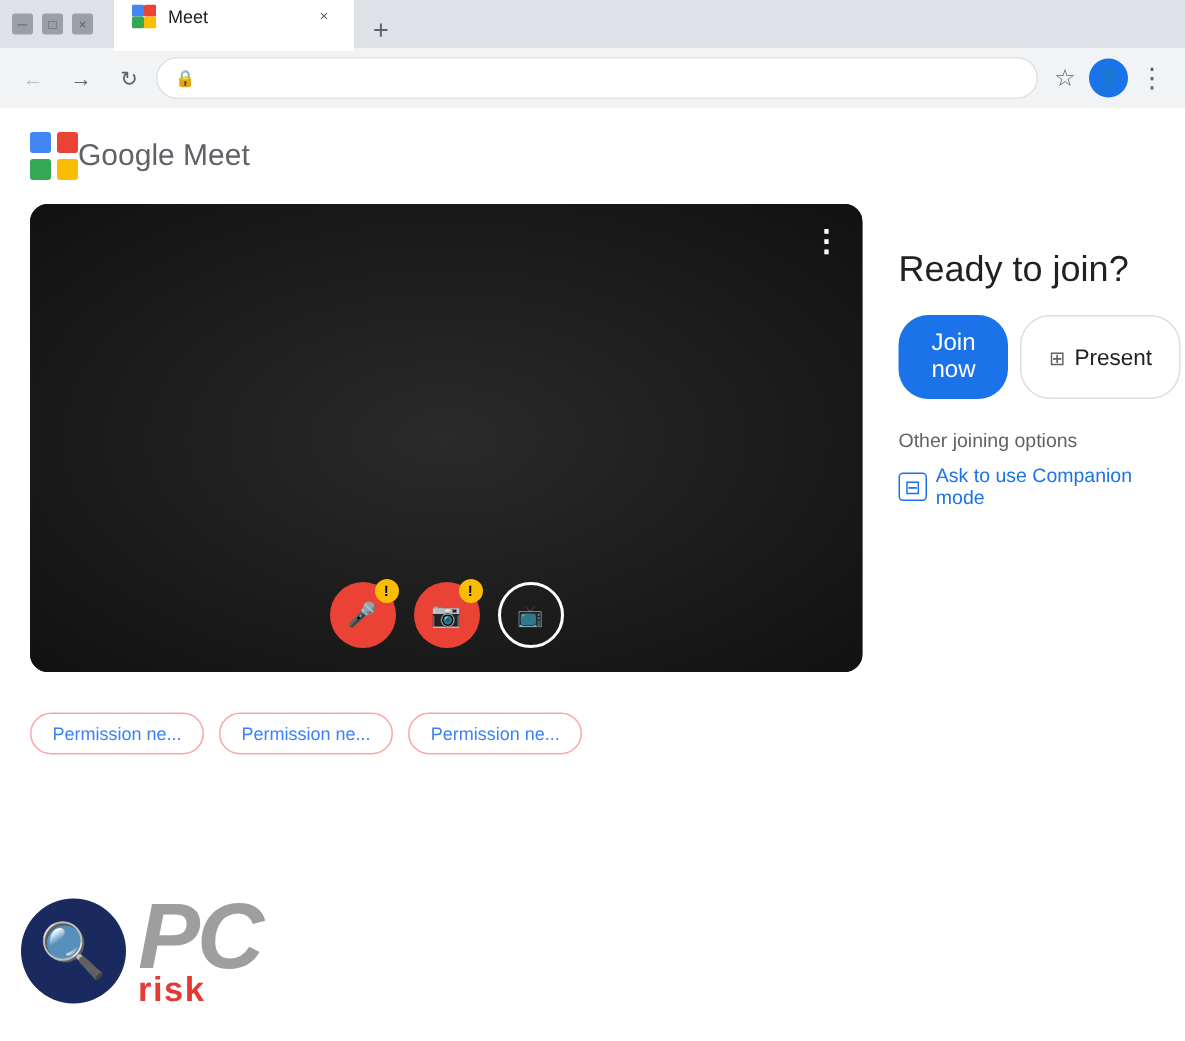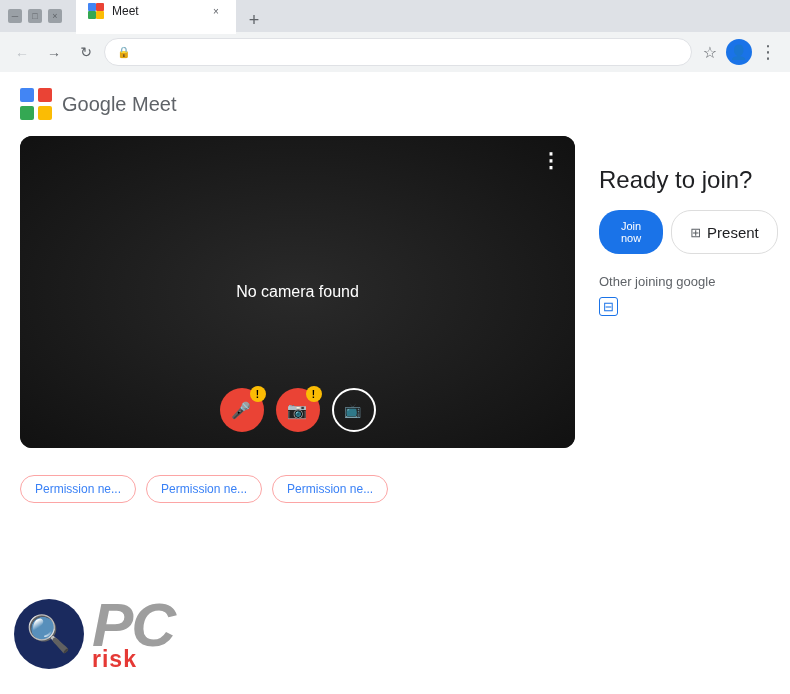--- a/index.html
+++ b/index.html
@@ -135,21 +135,20 @@
       background: #fff;
       padding: 16px 20px;
       display: flex;
       flex-direction: column;
     }
 
     
     .meet-header {
       display: flex;
       align-items: center;
-      gap: 10px;
       margin-bottom: 16px;
     }
     .meet-logo {
       width: 32px;
       height: 32px;
     }
     .meet-title {
       font-size: 20px;
       color: #5f6368;
       font-weight: 400;
@@ -270,21 +269,21 @@
       display: flex;
       gap: 8px;
       margin-bottom: 20px;
     }
     .join-now-btn {
       background: #1a73e8;
       color: #fff;
       border: none;
       border-radius: 20px;
       padding: 10px 22px;
-      font-size: 11px;
+      font-size: 16px;
       cursor: pointer;
       font-weight: 500;
     }
     .present-btn {
       background: #fff;
       color: #202124;
       border: 1px solid #ddd;
       border-radius: 20px;
       padding: 10px 18px;
       font-size: 15px;
@@ -446,21 +445,20 @@
         <rect width="14" height="14" rx="2" fill="#fbbc04" x="18" y="18"></rect>
       </svg>
       <span class="meet-title">Google Meet</span>
     </div>
 
     <div class="main-area">
 
       <div class="video-preview-container">
         <div class="video-preview">
           <span style="position:absolute;top:12px;right:14px;color:#fff;font-size:20px;z-index:2;cursor:pointer;font-weight:bold;">⋮</span>
-          <span class="no-camera-text">No camera found</span>
 
           <div class="video-controls">
             <div class="control-btn red">
               <span class="ctrl-icon">🎤</span>
               <div class="badge">!</div>
             </div>
             <div class="control-btn red">
               <span class="ctrl-icon">📷</span>
               <div class="badge">!</div>
             </div>
@@ -479,23 +477,24 @@
 
       <div class="right-panel">
         <div class="ready-title">Ready to join?</div>
         <div class="join-buttons">
           <button class="join-now-btn">Join now</button>
           <button class="present-btn">
             <span style="font-size:13px;color:#5f6368;">⊞</span>
             <span>Present</span>
           </button>
         </div>
-        <div class="other-options-label">Other joining google</div>
+        <div class="other-options-label">Other joining options</div>
         <a class="companion-link">
           <span style="font-size:13px;border:1.5px solid #1a73e8;border-radius:3px;padding:1px 3px;">⊟</span>
+          <span>Ask to use Companion mode</span>
         </a>
       </div>
 
     </div>
   </div>
 
 </div>
 
 <div class="pcrisk-watermark">
   <div class="pcrisk-logo">

